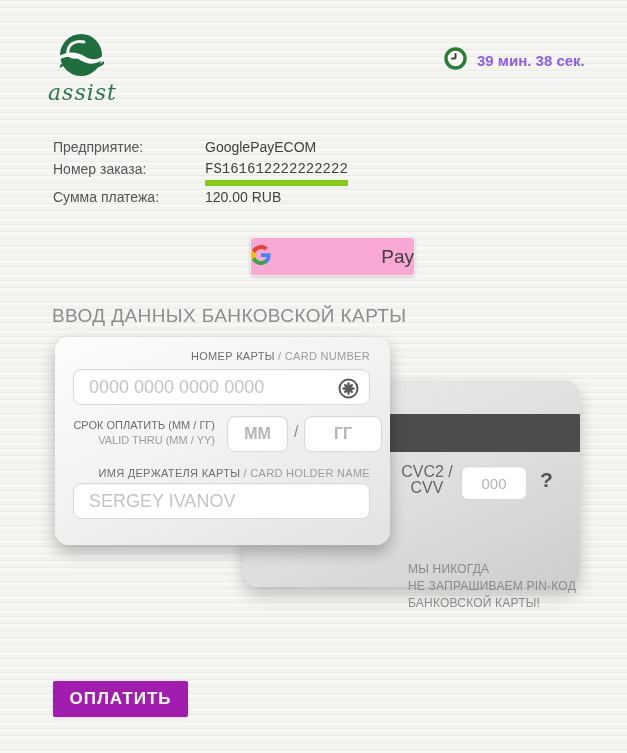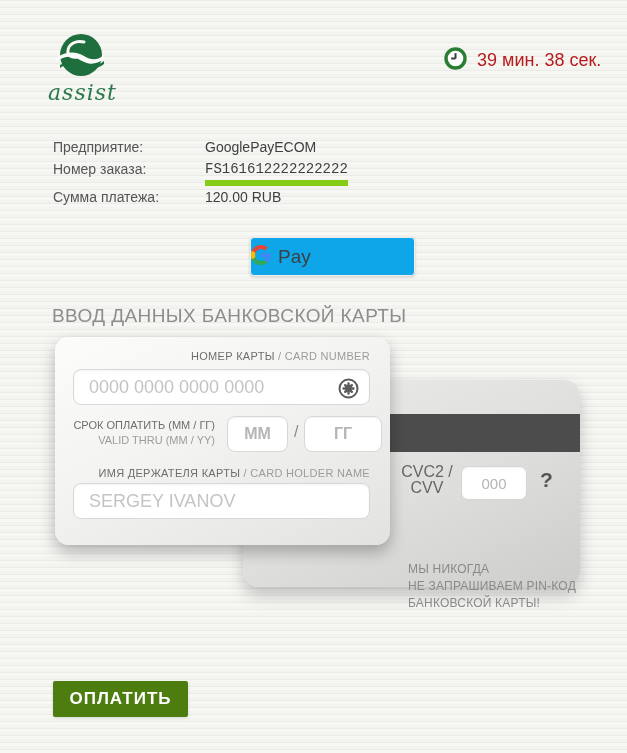--- a/index.html
+++ b/index.html
@@ -19,35 +19,35 @@
   
   .logo{left:48px;top:32px;width:110px;text-align:left;}
   .logo-circle{display:block;margin-left:8px;}
   .logo-text{
     font-family:"DejaVu Serif",serif;font-style:italic;
     font-size:22px;color:#2c7a4b;letter-spacing:1px;line-height:18px;
   }
 
   
   .timer{left:444px;top:47px;display:flex;align-items:center;gap:10px;}
-  .timer-text{font-size:18px;font-weight:normal;color:#b91c1c;}
+  .timer-text{font-size:15px;font-weight:bold;color:#8b5cf6;}
 
   
   .details{left:53px;top:136px;width:420px;font-size:14px;color:#4a4a4a;}
   .detail-row{display:flex;line-height:22px;}
   .detail-label{width:152px;color:#555;}
   .detail-value{color:#3f3f3f;}
   .order-link{border-bottom:6px solid #84cc16;cursor:pointer;font-family:Liberation Mono, monospace;}
 
   
   .gpay-btn{
     left:250px;top:237px;width:163px;height:37px;
-    background:#0ea5e9;border:1px solid #eeeeec;border-radius:4px;
+    background:#f9a8d4;border:1px solid #eeeeec;border-radius:4px;
     box-shadow:0 1px 3px rgba(0,0,0,0.18);
-    display:flex;align-items:center;justify-content:flex-start;gap:7px;
+    display:flex;align-items:center;justify-content:space-between;gap:7px;
     cursor:pointer;
   }
   .gpay-text{font-size:19px;color:#3c4043;}
 
   
   .form-heading{
     left:52px;top:305px;font-size:19px;color:#8d8d8d;
     letter-spacing:0.4px;
   }
 
@@ -100,21 +100,21 @@
   .yy-input{position:absolute;left:249px;top:79px;width:78px;height:36px;
     font-size:16px;font-weight:bold;color:#b5b5b5;text-align:center;}
   .holder-label{top:130px;}
   .num-label{top:13px;}
   .holder-input{position:absolute;left:18px;top:146px;width:297px;height:36px;
     font-size:18px;color:#c4c4c4;padding:0 15px;}
 
   
   .pay-btn{
     left:53px;top:681px;width:135px;height:36px;
-    background:#4d7c0f;border:none;border-radius:2px;
+    background:#a21caf;border:none;border-radius:2px;
     color:#fff;font-weight:bold;font-size:17px;letter-spacing:1px;
     font-family:"Liberation Sans",sans-serif;
     box-shadow:0 1px 3px rgba(0,0,0,0.12);
     cursor:pointer;display:flex;align-items:center;justify-content:center;
   }
 </style>
 </head>
 <body>
 
 <div class="abs logo">

